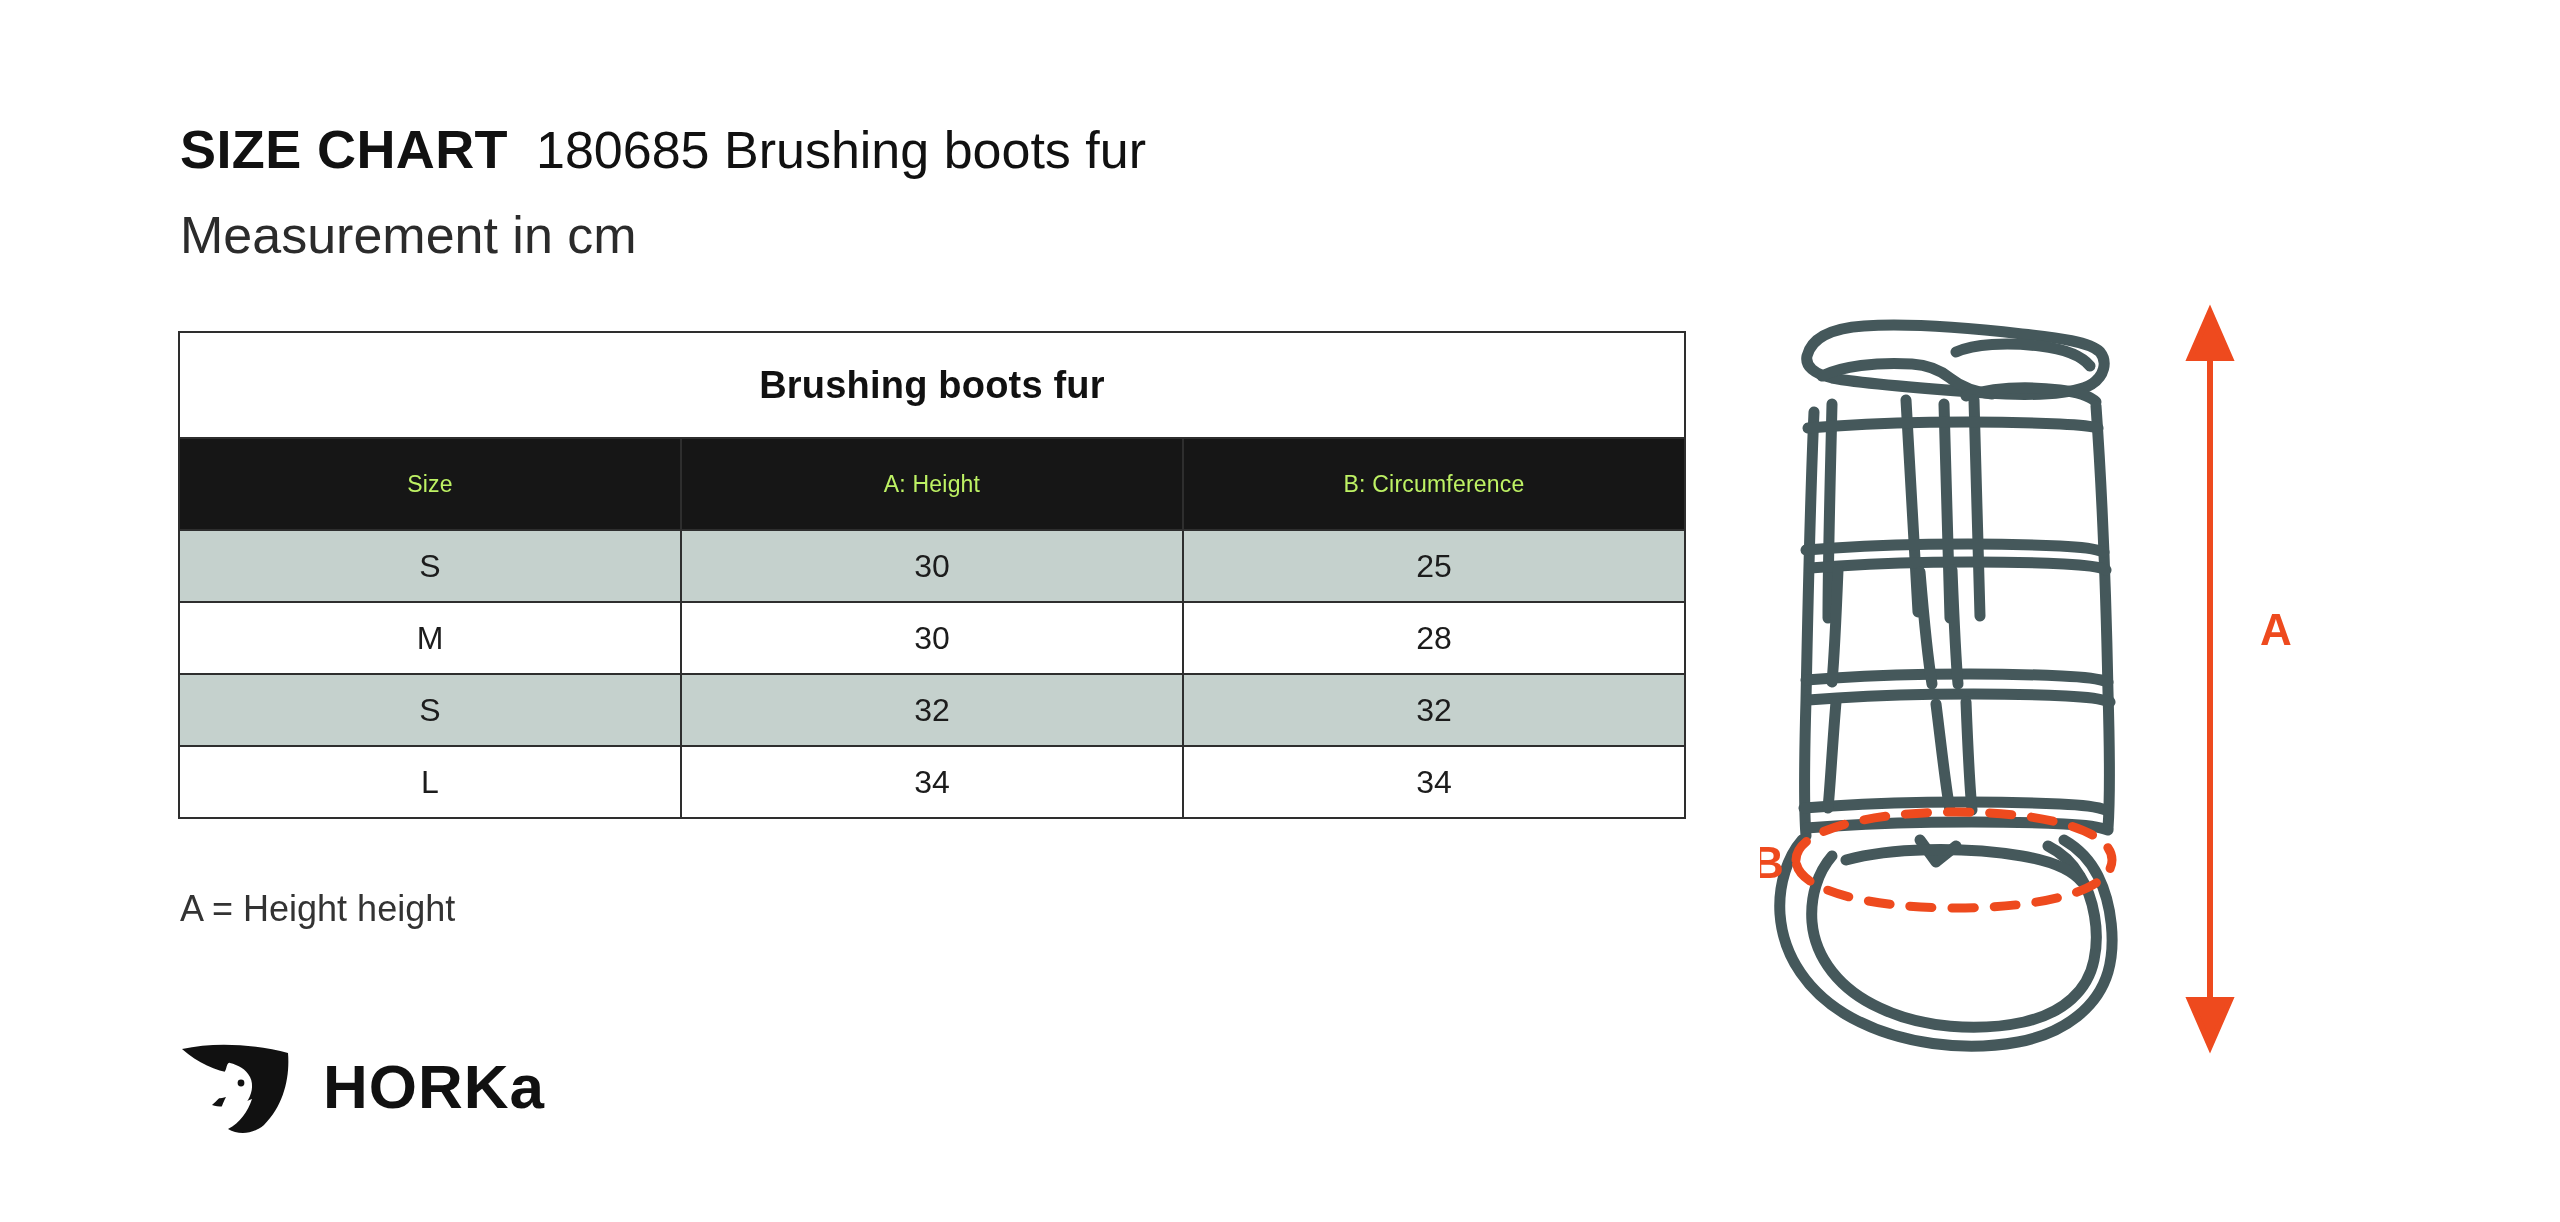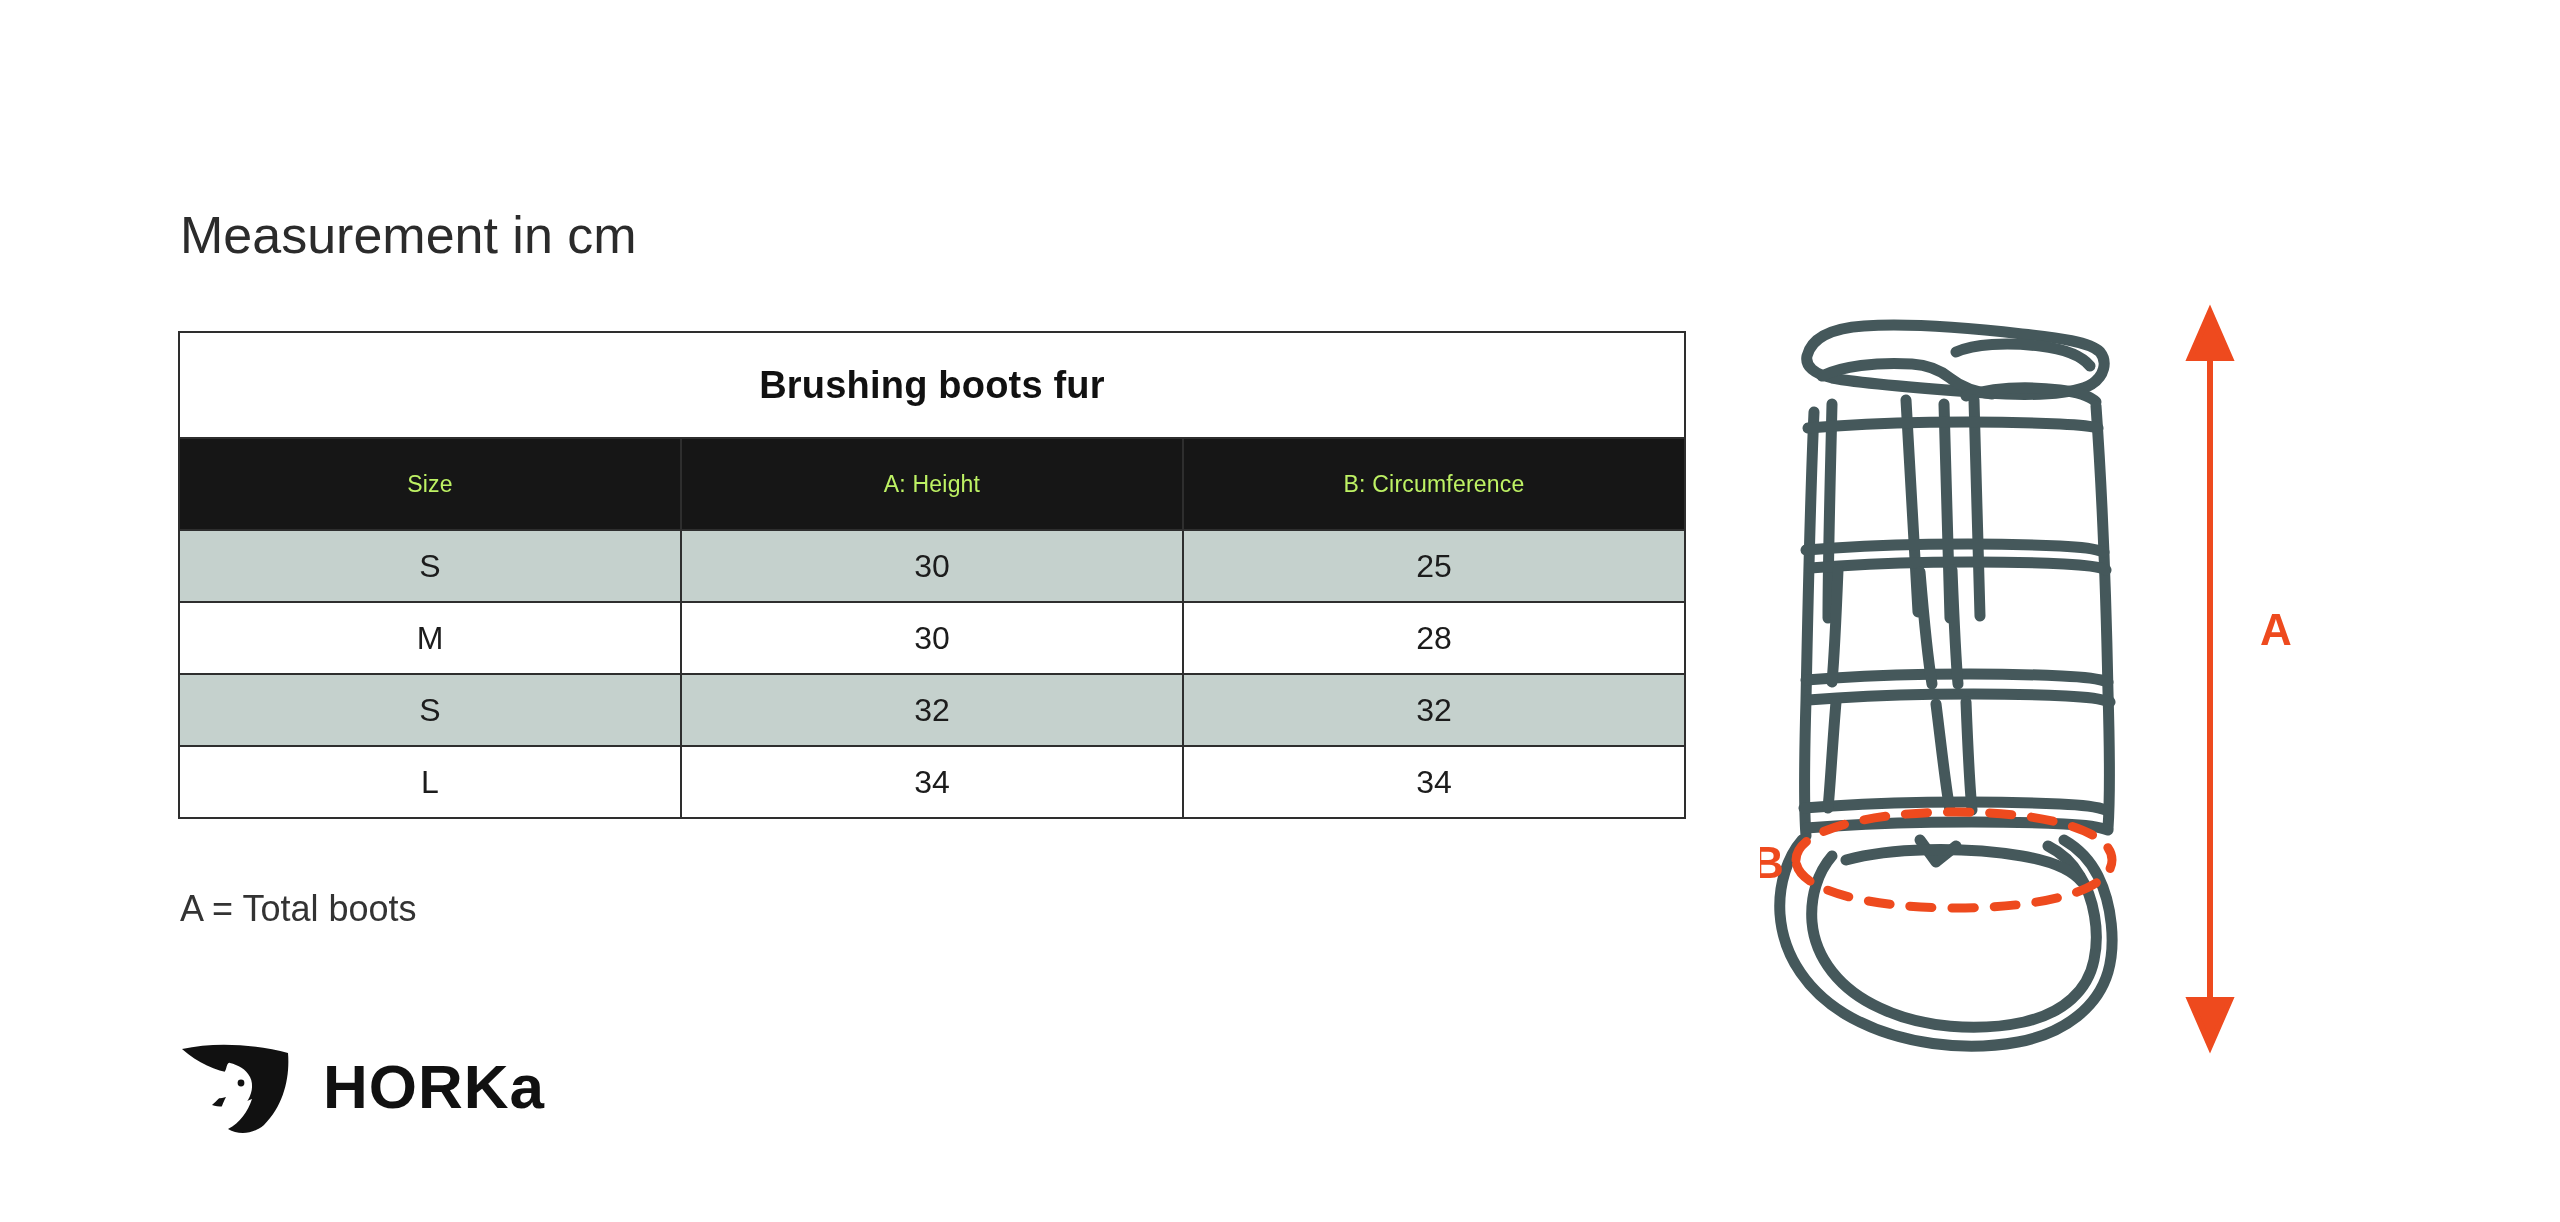--- a/index.html
+++ b/index.html
@@ -125,20 +125,24 @@
     width: 620px;
     height: 770px;
   }
   .illustration svg { display: block; }
 </style>
 </head>
 <body>
 
 <div id="page">
 
+  <div class="heading-row">
+    <span class="heading-strong">SIZE CHART</span>
+    <span class="heading-light">180685 Brushing boots fur</span>
+  </div>
 
   <div class="subheading">Measurement in cm</div>
 
   <table class="size-table">
     <thead>
       <tr>
         <th class="table-title-cell" colspan="3">Brushing boots fur</th>
       </tr>
       <tr>
         <th class="col-head">Size</th>
@@ -164,21 +168,21 @@
       </tr>
       <tr class="plain">
         <td class="data-cell">L</td>
         <td class="data-cell">34</td>
         <td class="data-cell">34</td>
       </tr>
     </tbody>
   </table>
 
   <div class="notes">
-    <div class="note-line">A = Total boots</div>
+    <div class="note-line">A = Height height</div>
   </div>
 
   <div class="logo">
     <span class="logo-mark">
       <svg width="118" height="92" viewBox="0 0 118 92" xmlns="http://www.w3.org/2000/svg">
 
         <path d="M4 6 C38 -2 82 2 110 10 C112 34 106 62 86 82 C74 92 60 92 50 86
                  C62 80 70 68 74 56 C60 62 46 66 34 62 C44 54 52 42 54 30
                  C38 28 20 20 4 6 Z" fill="#111111"></path>
 

